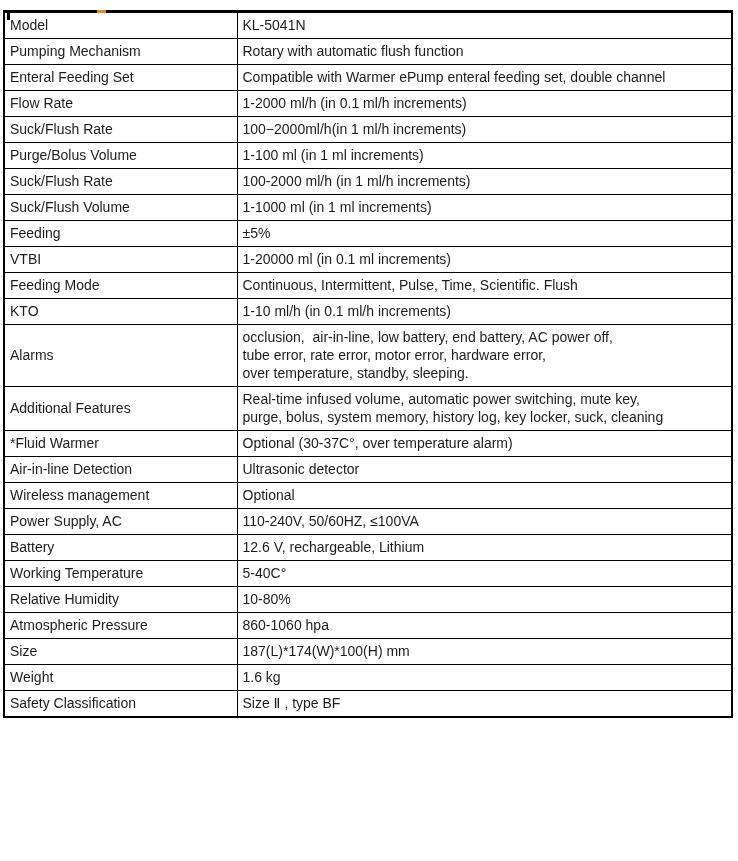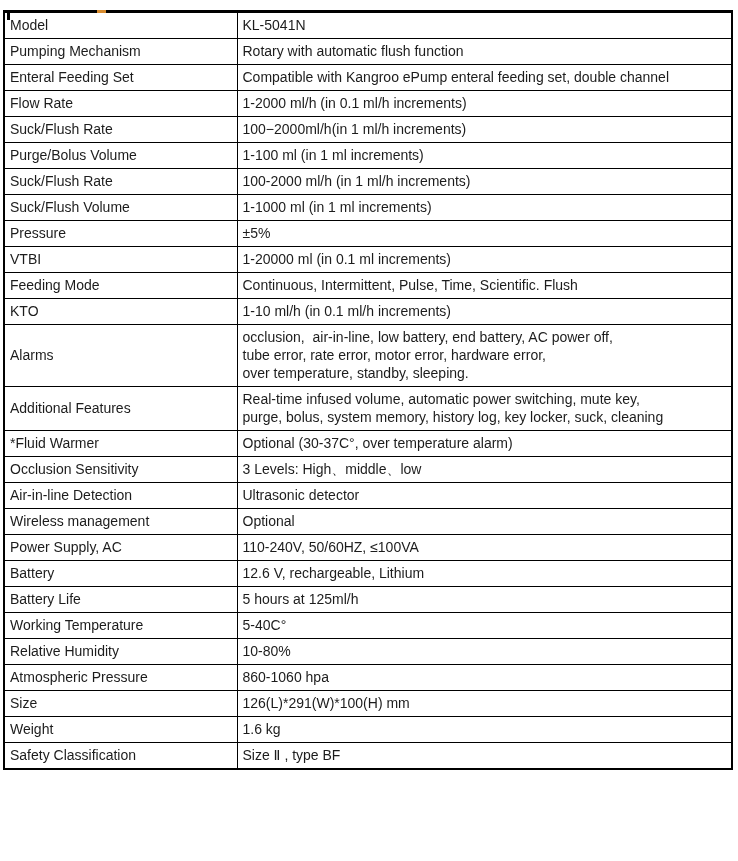--- a/index.html
+++ b/index.html
@@ -70,21 +70,21 @@
       <tr>
         <td class="label-cell">Model</td>
         <td class="value-cell">KL-5041N</td>
       </tr>
       <tr>
         <td class="label-cell">Pumping Mechanism</td>
         <td class="value-cell">Rotary with automatic flush function</td>
       </tr>
       <tr>
         <td class="label-cell">Enteral Feeding Set</td>
-        <td class="value-cell">Compatible with Kangroo ePump enteral feeding set, double channel</td>
+        <td class="value-cell">Compatible with Warmer ePump enteral feeding set, double channel</td>
       </tr>
       <tr>
         <td class="label-cell">Flow Rate</td>
         <td class="value-cell">1-2000 ml/h (in 0.1 ml/h increments)</td>
       </tr>
       <tr>
         <td class="label-cell">Suck/Flush Rate</td>
         <td class="value-cell">100−2000ml/h(in 1 ml/h increments)</td>
       </tr>
       <tr>
@@ -93,21 +93,21 @@
       </tr>
       <tr>
         <td class="label-cell">Suck/Flush Rate</td>
         <td class="value-cell">100-2000 ml/h (in 1 ml/h increments)</td>
       </tr>
       <tr>
         <td class="label-cell">Suck/Flush Volume</td>
         <td class="value-cell">1-1000 ml (in 1 ml increments)</td>
       </tr>
       <tr>
-        <td class="label-cell">Pressure</td>
+        <td class="label-cell">Feeding</td>
         <td class="value-cell">±5%</td>
       </tr>
       <tr>
         <td class="label-cell">VTBI</td>
         <td class="value-cell">1-20000 ml (in 0.1 ml increments)</td>
       </tr>
       <tr>
         <td class="label-cell">Feeding Mode</td>
         <td class="value-cell">Continuous, Intermittent, Pulse, Time, Scientific. Flush</td>
       </tr>
@@ -124,58 +124,50 @@
       <tr>
         <td class="label-cell">Additional Features</td>
         <td class="value-cell">Real-time infused volume, automatic power switching, mute key,
 purge, bolus, system memory, history log, key locker, suck, cleaning</td>
       </tr>
       <tr>
         <td class="label-cell">*Fluid Warmer</td>
         <td class="value-cell">Optional (30-37C°, over temperature alarm)</td>
       </tr>
       <tr>
-        <td class="label-cell">Occlusion Sensitivity</td>
-        <td class="value-cell">3 Levels: High、middle、low</td>
-      </tr>
-      <tr>
         <td class="label-cell">Air-in-line Detection</td>
         <td class="value-cell">Ultrasonic detector</td>
       </tr>
       <tr>
         <td class="label-cell">Wireless management</td>
         <td class="value-cell">Optional</td>
       </tr>
       <tr>
         <td class="label-cell">Power Supply, AC</td>
         <td class="value-cell">110-240V, 50/60HZ, ≤100VA</td>
       </tr>
       <tr>
         <td class="label-cell">Battery</td>
         <td class="value-cell">12.6 V, rechargeable, Lithium</td>
       </tr>
       <tr>
-        <td class="label-cell">Battery Life</td>
-        <td class="value-cell">5 hours at 125ml/h</td>
-      </tr>
-      <tr>
         <td class="label-cell">Working Temperature</td>
         <td class="value-cell">5-40C°</td>
       </tr>
       <tr>
         <td class="label-cell">Relative Humidity</td>
         <td class="value-cell">10-80%</td>
       </tr>
       <tr>
         <td class="label-cell">Atmospheric Pressure</td>
         <td class="value-cell">860-1060 hpa</td>
       </tr>
       <tr>
         <td class="label-cell">Size</td>
-        <td class="value-cell">126(L)*291(W)*100(H) mm</td>
+        <td class="value-cell">187(L)*174(W)*100(H) mm</td>
       </tr>
       <tr>
         <td class="label-cell">Weight</td>
         <td class="value-cell">1.6 kg</td>
       </tr>
       <tr>
         <td class="label-cell">Safety Classification</td>
         <td class="value-cell">Size Ⅱ , type BF</td>
       </tr>
     </tbody>

